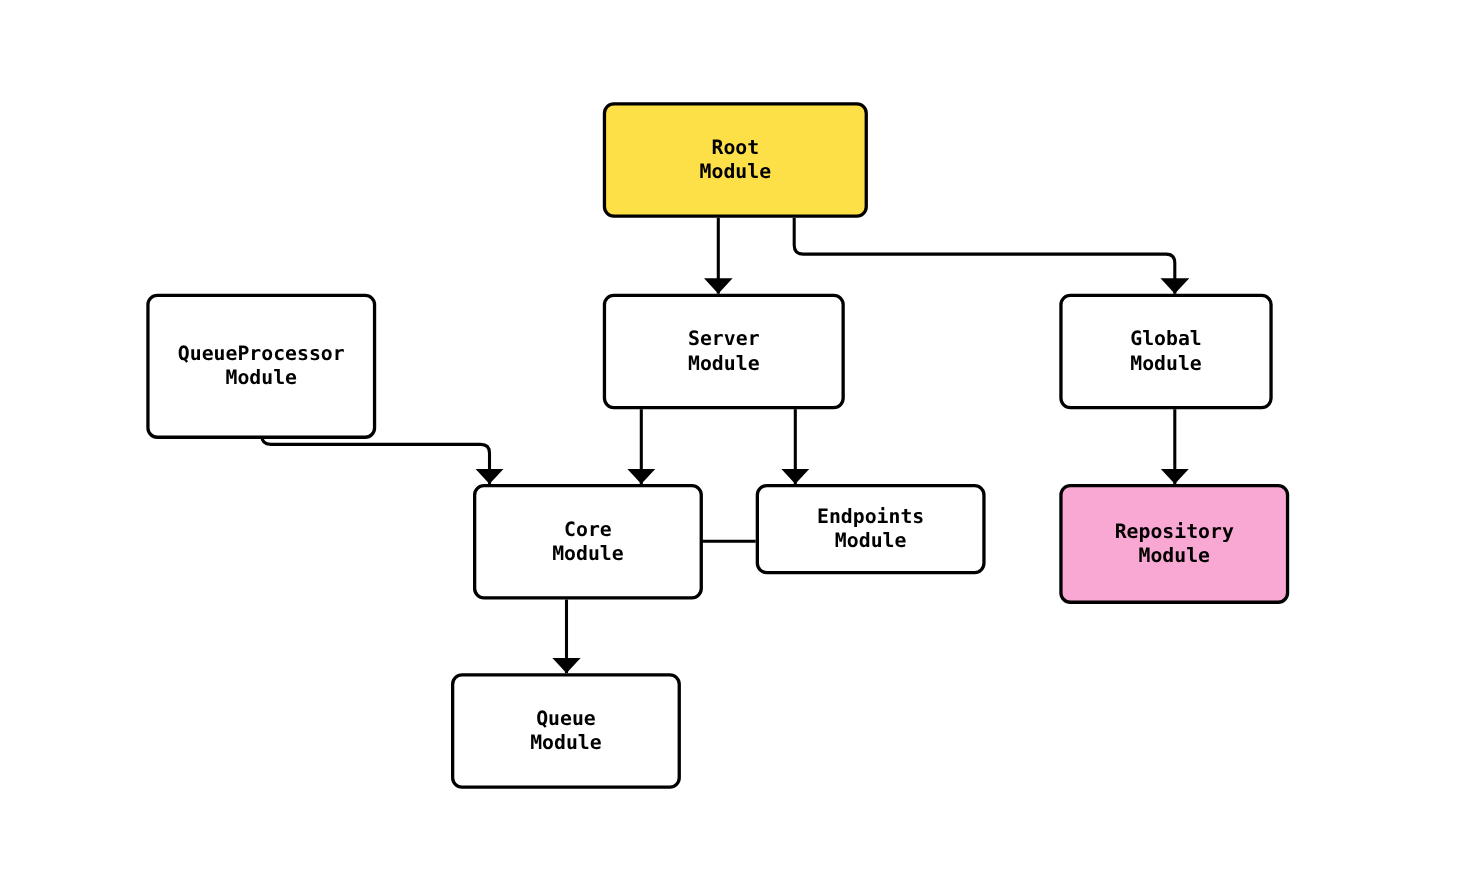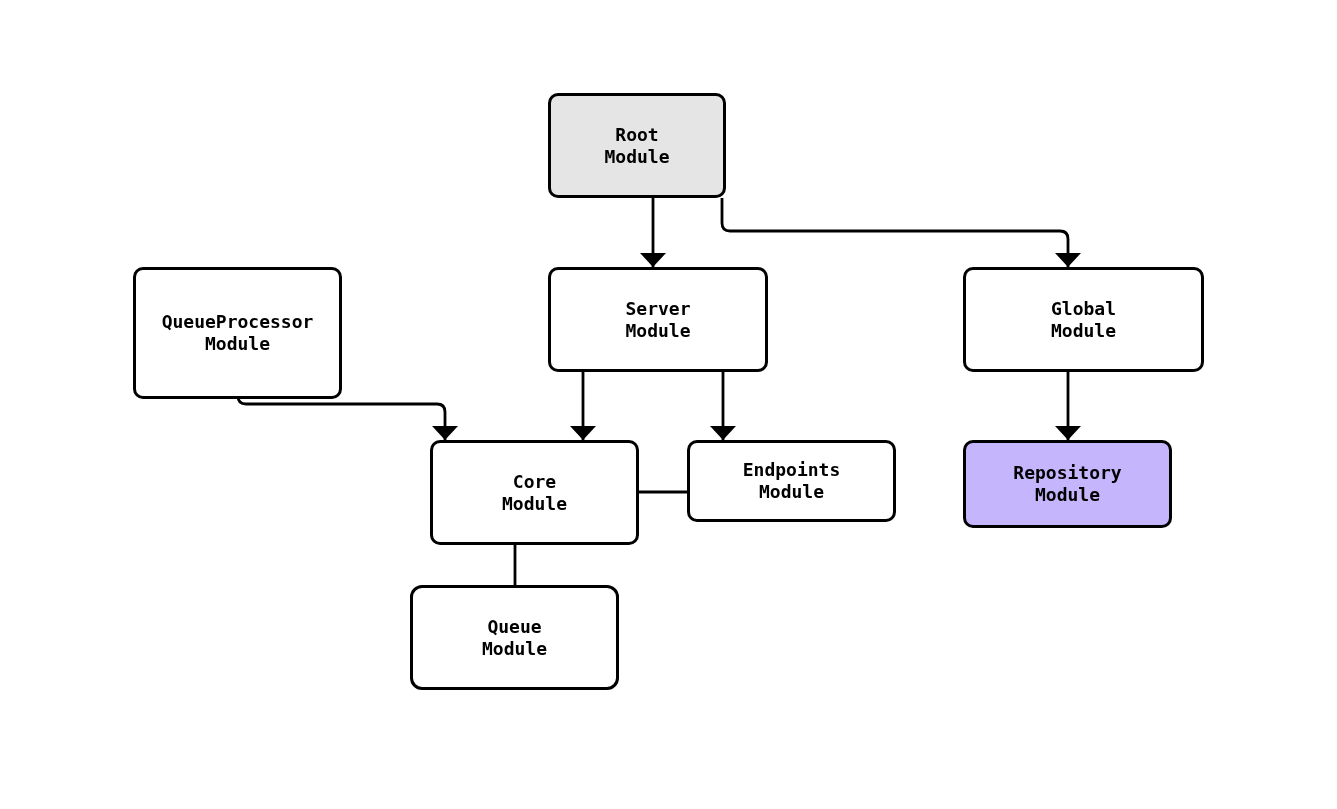--- a/index.html
+++ b/index.html
@@ -61,46 +61,46 @@
         <path class="edge" d="M 722 198 L 722 223 Q 722 231 730 231 L 1060 231 Q 1068 231 1068 239 L 1068 267" marker-end="url(#arrowhead)" style="stroke: rgb(0, 0, 0);"></path>
         <path class="edge" d="M 238 372 L 238 396 Q 238 404 246 404 L 437 404 Q 445 404 445 412 L 445 440" marker-end="url(#arrowhead)" style="stroke: rgb(0, 0, 0);"></path>
         <path class="edge" d="M 583 372 L 583 440" marker-end="url(#arrowhead)" style="stroke: rgb(0, 0, 0);"></path>
         <path class="edge" d="M 723 372 L 723 440" marker-end="url(#arrowhead)" style="stroke: rgb(0, 0, 0);"></path>
         <path class="edge" d="M 687 492 L 619 492" marker-end="url(#arrowhead)" style="stroke: rgb(0, 0, 0);"></path>
         <path class="edge" d="M 1068 372 L 1068 440" marker-end="url(#arrowhead)" style="stroke: rgb(0, 0, 0);"></path>
         <path class="edge" d="M 515 545 L 515 612" marker-end="url(#arrowhead)" style="stroke: rgb(0, 0, 0);"></path>
       </g>
   </svg>
   <div id="nodes-layer">
-      <div class="node" style="left: 548px; top: 93px; width: 178px; height: 105px; background: #e5e5e5; border-color: rgb(0, 0, 0);">
+      <div class="node" style="left: 548px; top: 93px; width: 241px; height: 105px; background: #fde047; border-color: rgb(0, 0, 0);">
         <div class="node-label">Root
 Module</div>
       </div>
       <div class="node" style="left: 133px; top: 267px; width: 209px; height: 132px; background: rgb(255, 255, 255); border-color: rgb(0, 0, 0);">
         <div class="node-label">QueueProcessor
 Module</div>
       </div>
       <div class="node" style="left: 548px; top: 267px; width: 220px; height: 105px; background: rgb(255, 255, 255); border-color: rgb(0, 0, 0);">
         <div class="node-label">Server
 Module</div>
       </div>
-      <div class="node" style="left: 963px; top: 267px; width: 241px; height: 105px; background: rgb(255, 255, 255); border-color: rgb(0, 0, 0);">
+      <div class="node" style="left: 963px; top: 267px; width: 194px; height: 105px; background: rgb(255, 255, 255); border-color: rgb(0, 0, 0);">
         <div class="node-label">Global
 Module</div>
       </div>
       <div class="node" style="left: 430px; top: 440px; width: 209px; height: 105px; background: rgb(255, 255, 255); border-color: rgb(0, 0, 0);">
         <div class="node-label">Core
 Module</div>
       </div>
       <div class="node" style="left: 687px; top: 440px; width: 209px; height: 82px; background: rgb(255, 255, 255); border-color: rgb(0, 0, 0);">
         <div class="node-label">Endpoints
 Module</div>
       </div>
-      <div class="node" style="left: 963px; top: 440px; width: 209px; height: 88px; background: #c4b5fd; border-color: rgb(0, 0, 0);">
+      <div class="node" style="left: 963px; top: 440px; width: 209px; height: 109px; background: #f9a8d4; border-color: rgb(0, 0, 0);">
         <div class="node-label">Repository
 Module</div>
       </div>
-      <div class="node" style="left: 410px; top: 585px; width: 209px; height: 105px; background: rgb(255, 255, 255); border-color: rgb(0, 0, 0); border-radius: 12px;">
+      <div class="node" style="left: 410px; top: 612px; width: 209px; height: 105px; background: rgb(255, 255, 255); border-color: rgb(0, 0, 0);">
         <div class="node-label">Queue
 Module</div>
       </div>
     </div>
 </div>
 
 </body></html>

